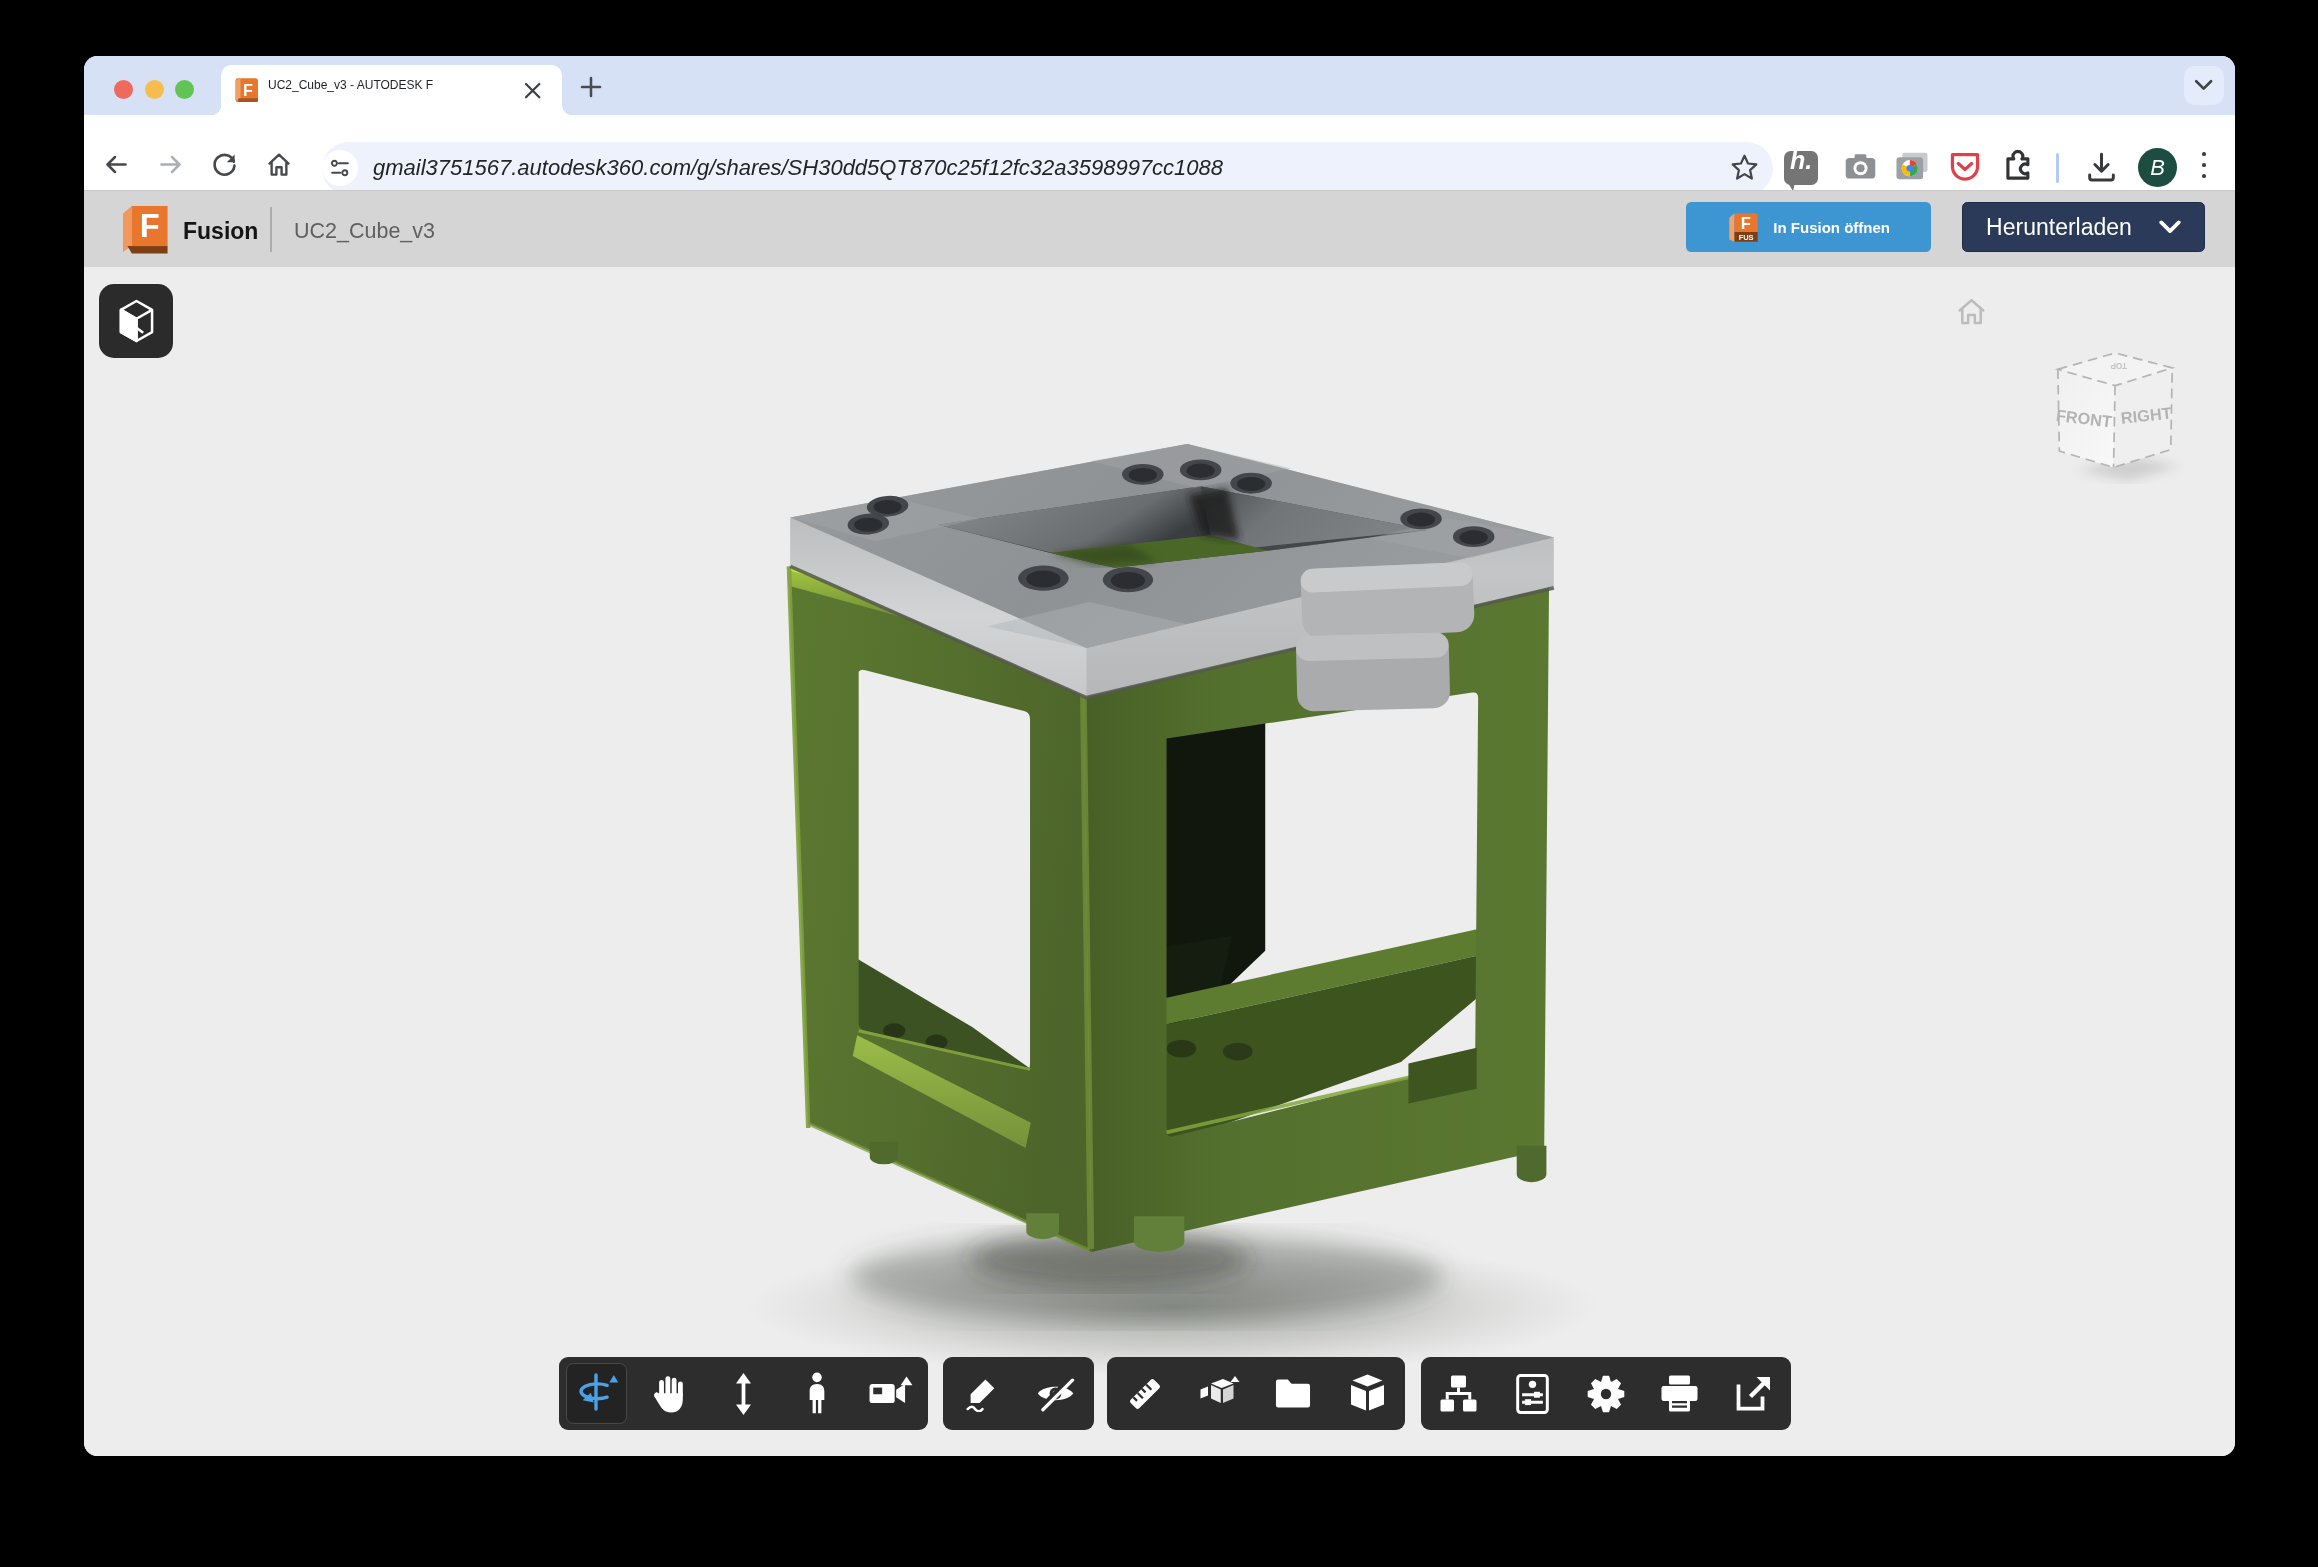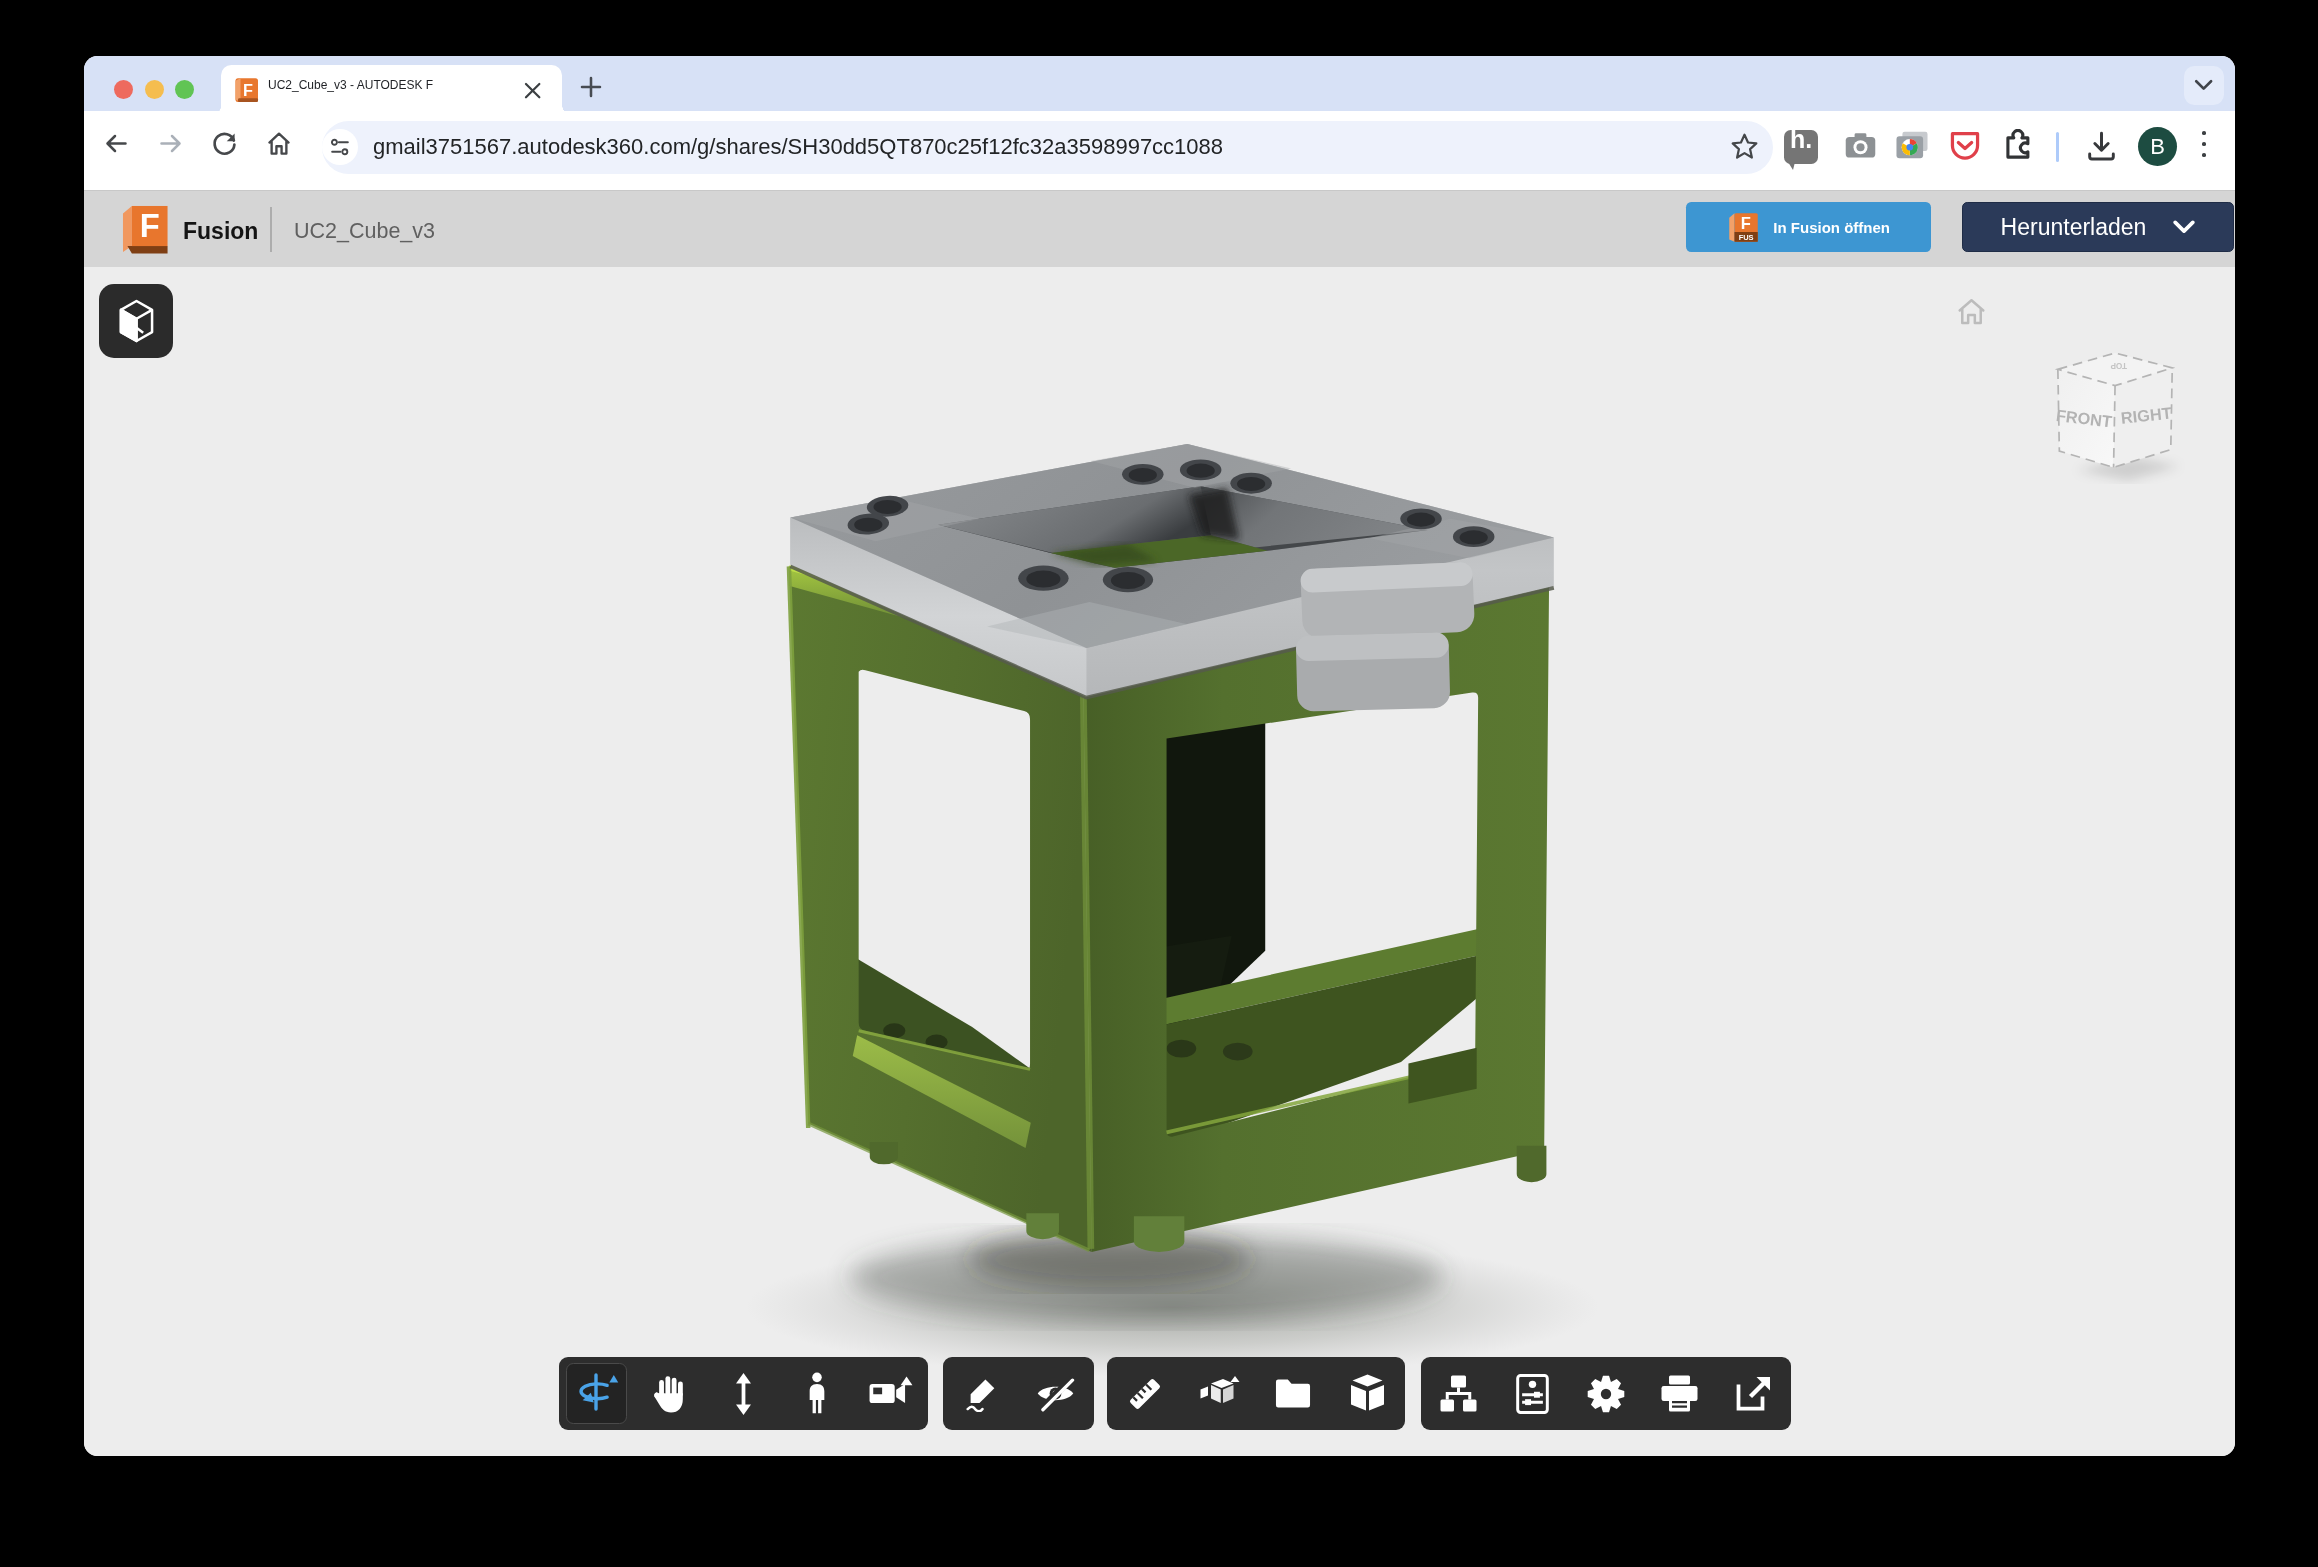--- a/index.html
+++ b/index.html
@@ -4,21 +4,21 @@
 <style>
   html,body{margin:0;padding:0;background:#000;width:2319px;height:1568px;overflow:hidden;}
   *{box-sizing:border-box;font-family:"Liberation Sans",sans-serif;}
   .win{position:absolute;left:84px;top:56px;width:2151px;height:1400px;border-radius:13.4px;overflow:hidden;background:#fff;}
   .tabstrip{position:absolute;left:0;top:0;width:100%;height:59px;background:#d7e1f6;}
   .dot{position:absolute;top:24px;width:19.3px;height:19.3px;border-radius:50%;}
   .tab{position:absolute;left:137px;top:9px;width:341px;height:50px;background:#fff;border-radius:10.4px 10.4px 0 0;}
   .tab:before{content:'';position:absolute;left:-10.4px;bottom:0;width:10.4px;height:10.4px;background:radial-gradient(circle at 0 0,rgba(0,0,0,0) 10px,#fff 10.4px);}
   .tab:after{content:'';position:absolute;right:-10.4px;bottom:0;width:10.4px;height:10.4px;background:radial-gradient(circle at 10.4px 0,rgba(0,0,0,0) 10px,#fff 10.4px);}
   .tabtitle{position:absolute;left:47px;top:13.4px;width:273px;font-size:12px;color:#1f2125;white-space:nowrap;overflow:hidden;-webkit-mask-image:linear-gradient(90deg,#000 80%,rgba(0,0,0,0) 97%);mask-image:linear-gradient(90deg,#000 80%,rgba(0,0,0,0) 97%);}
-  .urlrow{position:absolute;left:0;top:55px;width:100%;height:82px;background:#fff;}
+  .urlrow{position:absolute;left:0;top:76px;width:100%;height:82px;background:#fff;font-style:italic;}
   .pill{position:absolute;left:238px;top:9.6px;width:1451px;height:53px;border-radius:27px;background:#eef2fc;}
   .appheader{position:absolute;left:0;top:134px;width:100%;height:77px;background:#d5d5d5;border-top:0.7px solid #c8c8c8;}
   .viewport{position:absolute;left:0;top:211px;width:100%;height:1189px;background:#ededed;}
   .cubebtn{position:absolute;left:15px;top:17px;width:74px;height:74px;border-radius:15px;background:#2b2b2b;}
   .tb{position:absolute;background:#2d2d2d;border-radius:9px;height:73px;top:1090px;display:flex;align-items:center;justify-content:space-evenly;}
   .ic{width:73px;height:73px;display:flex;align-items:center;justify-content:center;position:relative;}
   svg{display:block;}
   .hbtn{position:absolute;top:11px;height:50px;border-radius:5.2px;display:flex;align-items:center;justify-content:center;color:#fff;}
 </style>
 </head>
@@ -125,21 +125,21 @@
     <div class="hbtn" style="left:1602px;width:245px;background:#3d96d2;">
       <svg style="margin-right:13.4px" width="33" height="33" viewBox="0 0 44 44">
         <polygon points="3,9 10,3 10,41 3,38" fill="#f2a169"></polygon>
         <rect x="10" y="3" width="31" height="38" rx="2" fill="#e8762d"></rect>
         <rect x="10" y="28" width="31" height="13" fill="#7f3f14"></rect>
         <text x="25" y="24" font-size="22" font-weight="bold" fill="#fff" text-anchor="middle">F</text>
         <text x="25.5" y="39" font-size="10" font-weight="bold" fill="#fff" text-anchor="middle">FUS</text>
       </svg>
       <span style="font-size:15px;font-weight:bold;">In Fusion öffnen</span>
     </div>
-    <div class="hbtn" style="left:1878px;width:272px;background:#2b3a59;border:1.5px solid #1f2c46;">
+    <div class="hbtn" style="left:1878px;width:243px;background:#2b3a59;border:1.5px solid #1f2c46;">
       <span style="font-size:23px;">Herunterladen</span>
       <svg style="margin-left:27px" width="22" height="15" viewBox="0 0 30 20">
           <path d="M3 3 L15 15 L27 3" stroke="#fff" stroke-width="5" fill="none" stroke-linecap="round" stroke-linejoin="round"></path>
         </svg>
     </div>
   </div>
 
   <div class="viewport">
     <div class="cubebtn">
       <svg style="position:absolute;left:15.6px;top:14px" width="43" height="46" viewBox="0 0 58 62">

